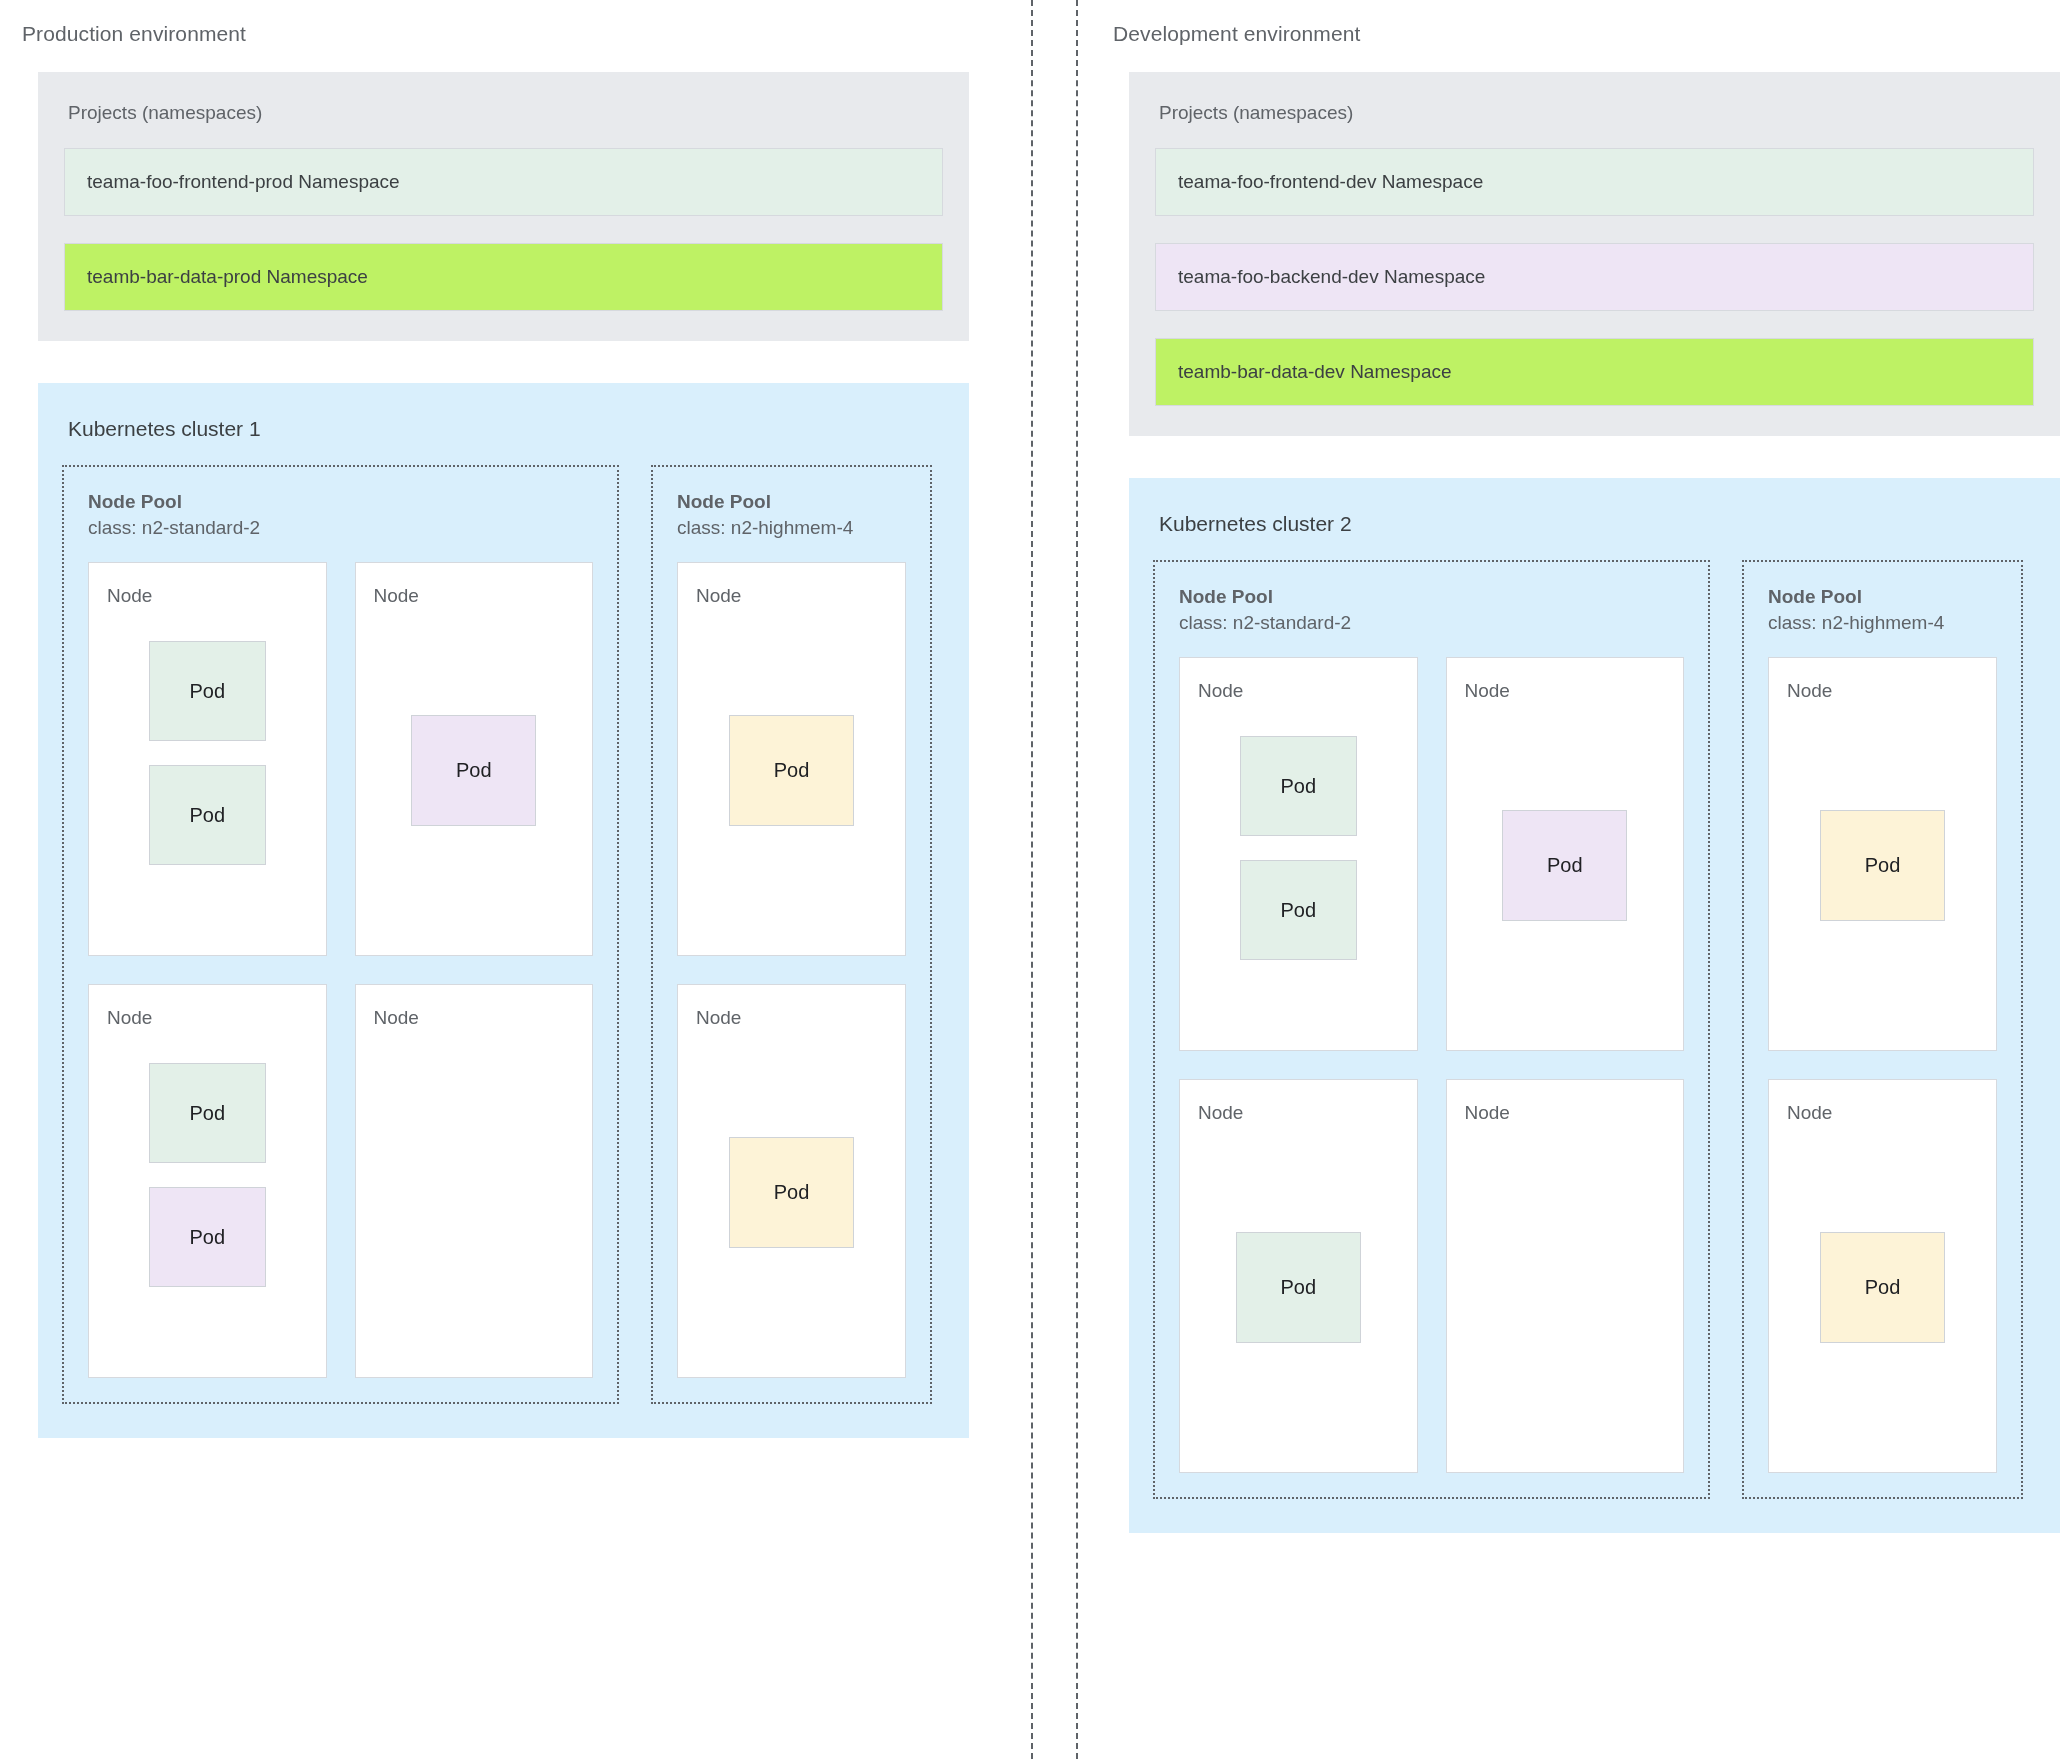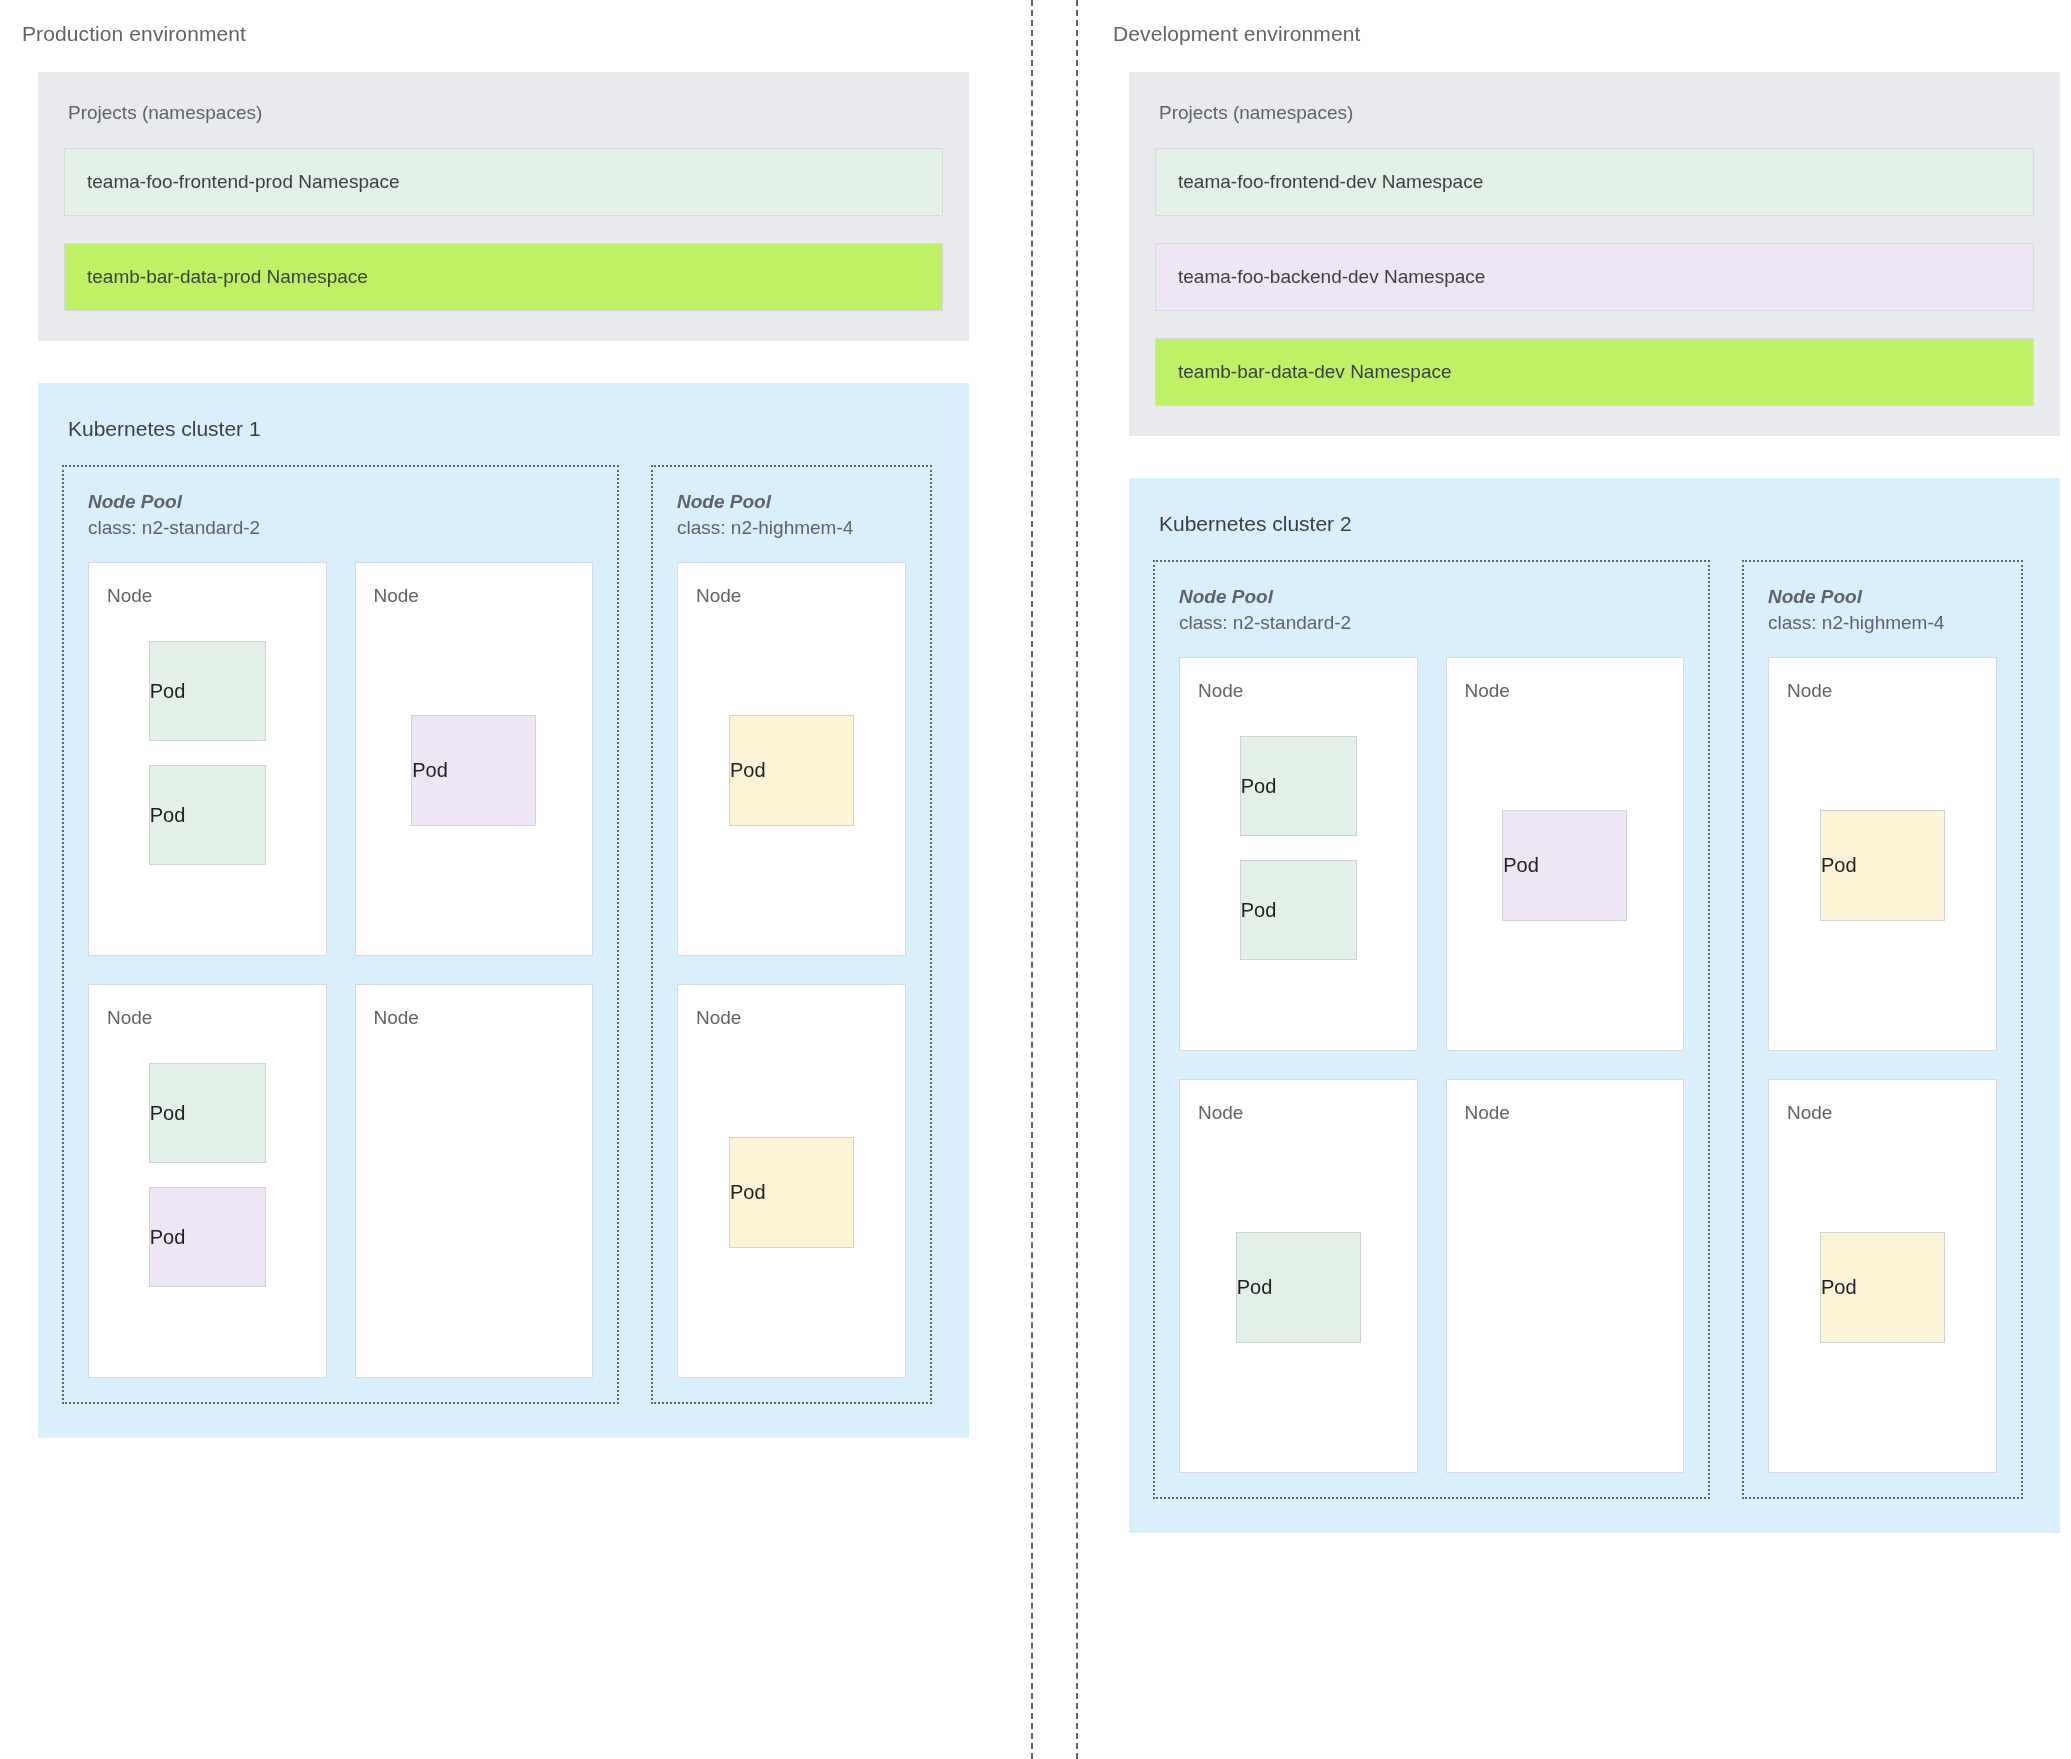--- a/index.html
+++ b/index.html
@@ -96,21 +96,20 @@
   }
   .node-pool.standard { width: 557px; }
   .node-pool.highmem  { width: 281px; }
 
   .pool-heading { margin-bottom: 22px; line-height: 1.35; }
   .pool-name {
     font-size: 19px;
     font-weight: bold;
     color: #5f6368;
     display: block;
-    font-style: italic;
   }
   .pool-class {
     font-size: 19px;
     color: #5f6368;
     display: block;
   }
 
   .node-grid {
     display: grid;
     gap: 28px 28px;
@@ -145,20 +144,21 @@
     align-items: center;
     justify-content: flex-start;
     flex: 1;
   }
   .node-body.center { justify-content: center; margin-top: 0; }
 
   .pod {
     border: 1px solid #cfd3d8;
     display: flex;
     align-items: center;
+    justify-content: center;
     font-size: 20px;
     color: #202124;
     box-sizing: border-box;
     margin-bottom: 24px;
   }
   .pod:last-child { margin-bottom: 0; }
   .pod.size-sm { width: 117px; height: 100px; }
   .pod.size-md { width: 125px; height: 111px; }
   .pod-green  { background: #e3f0e8; }
   .pod-purple { background: #eee5f5; }

